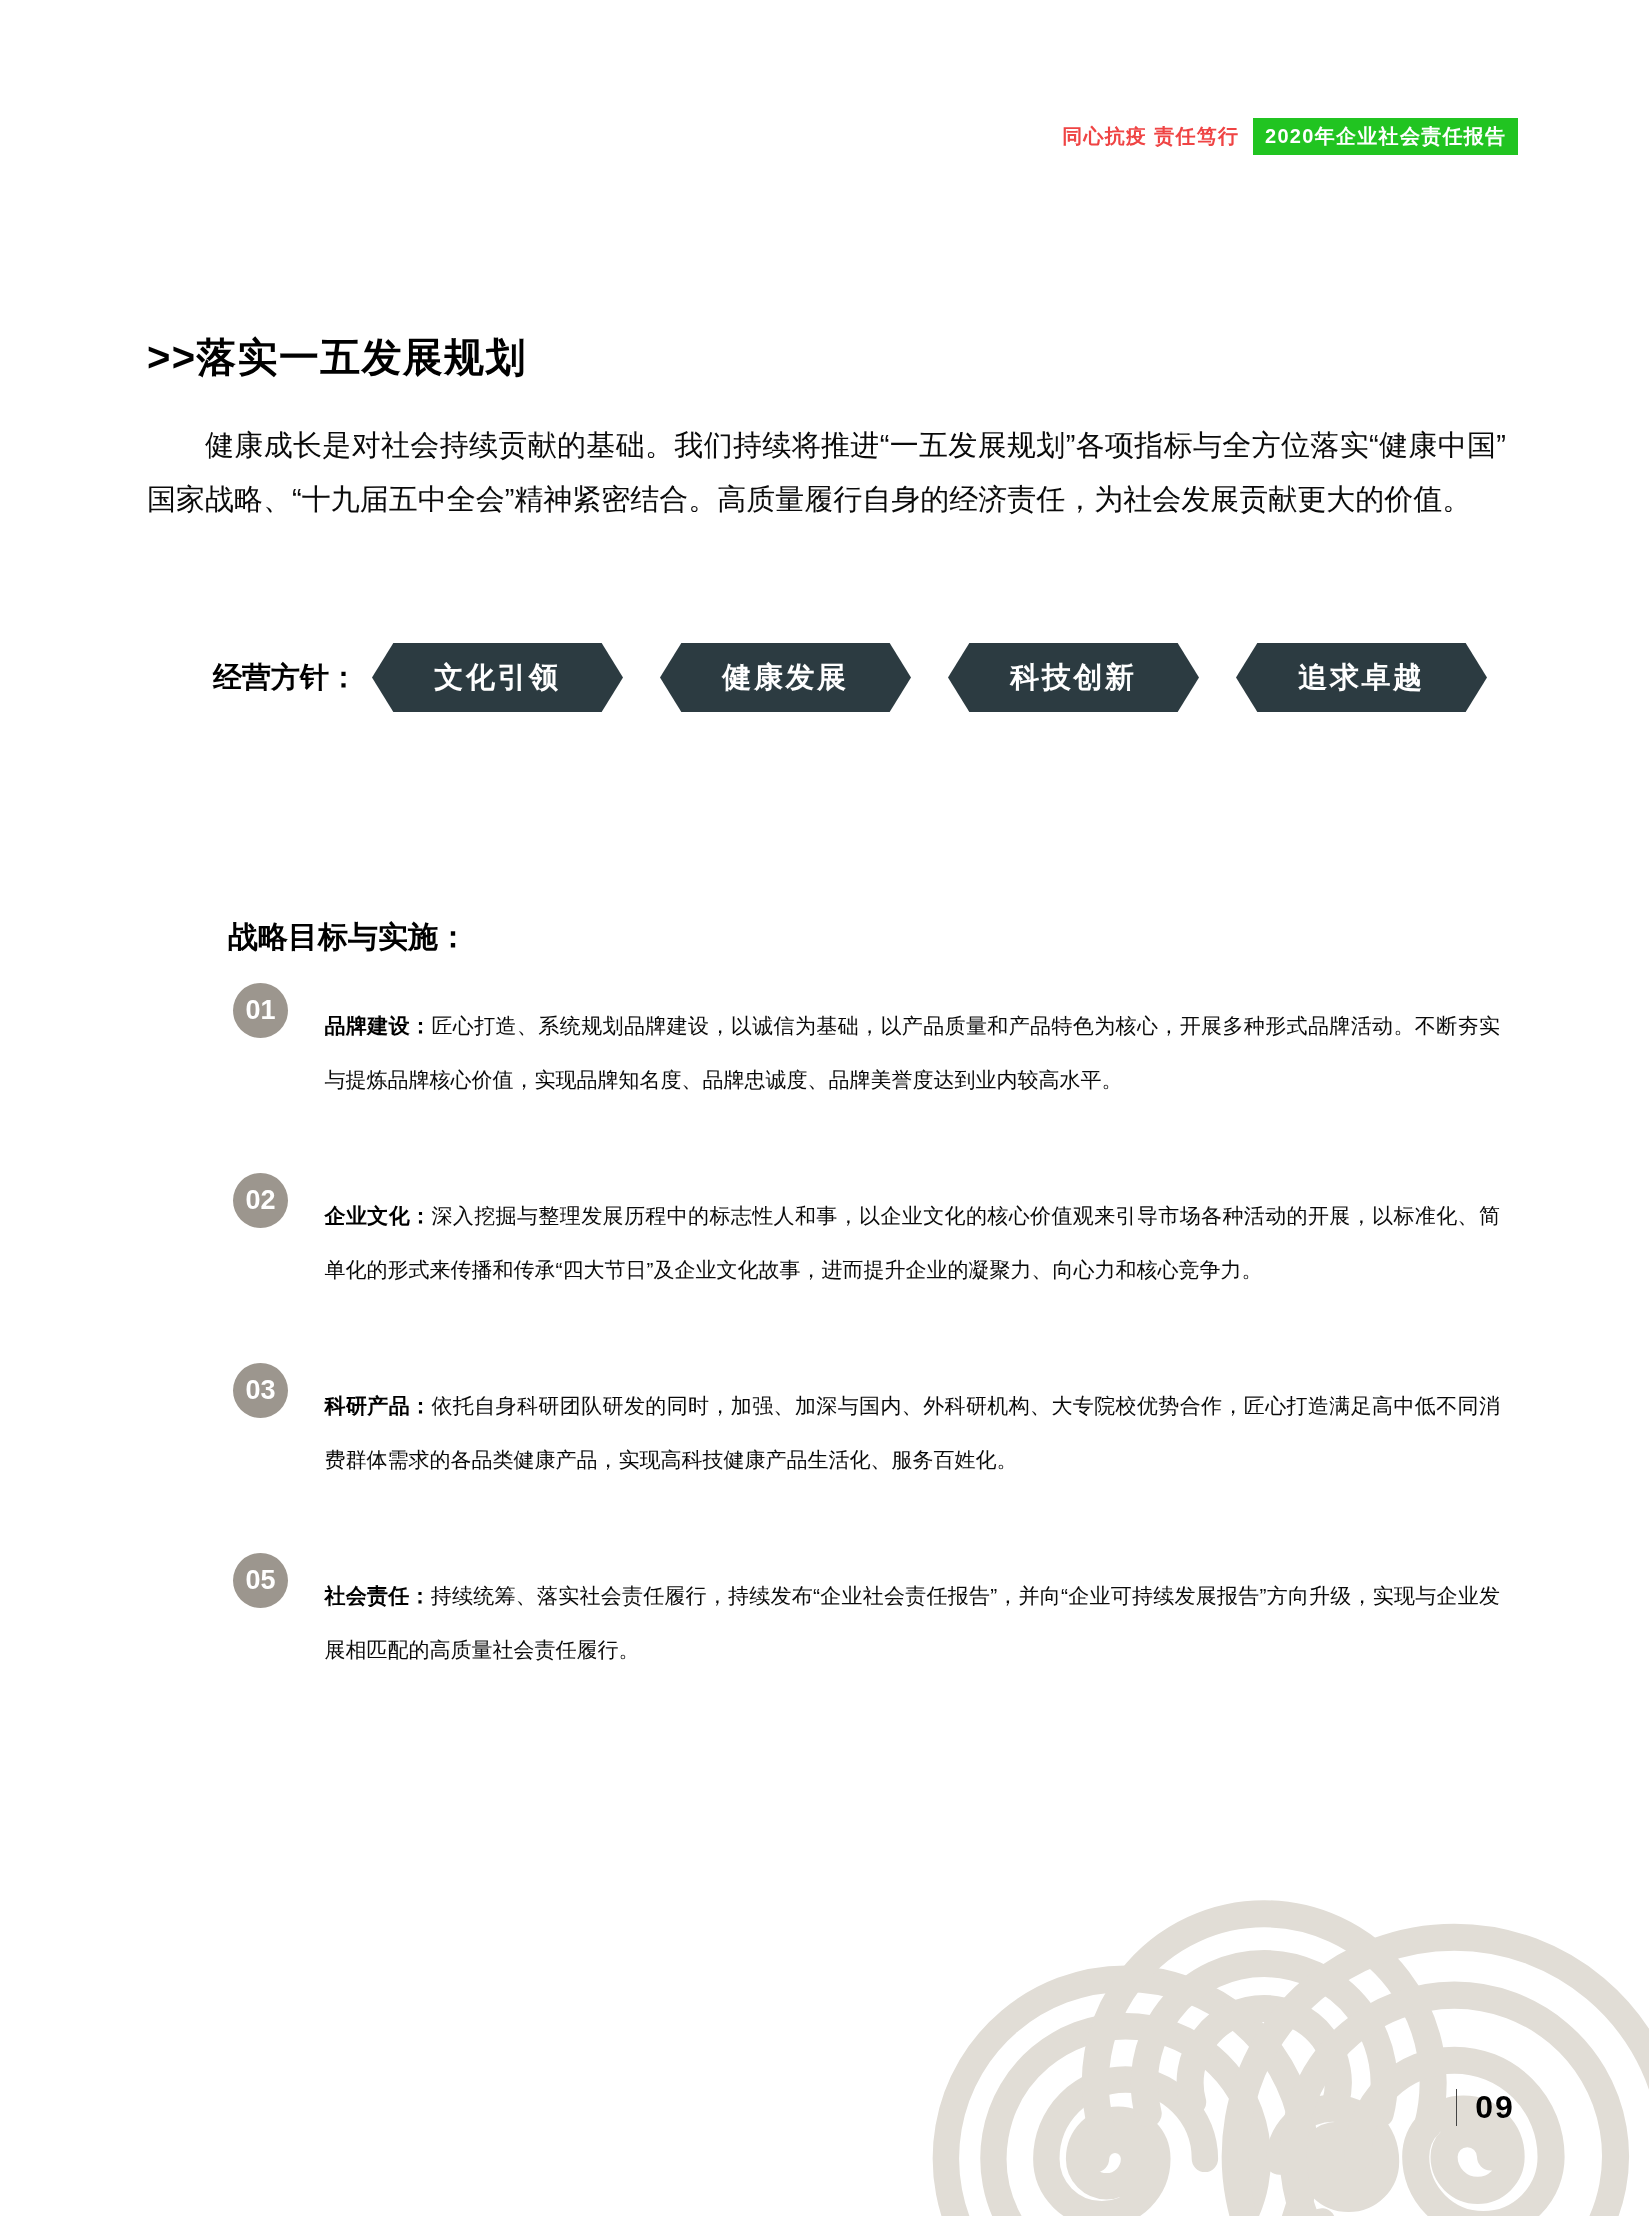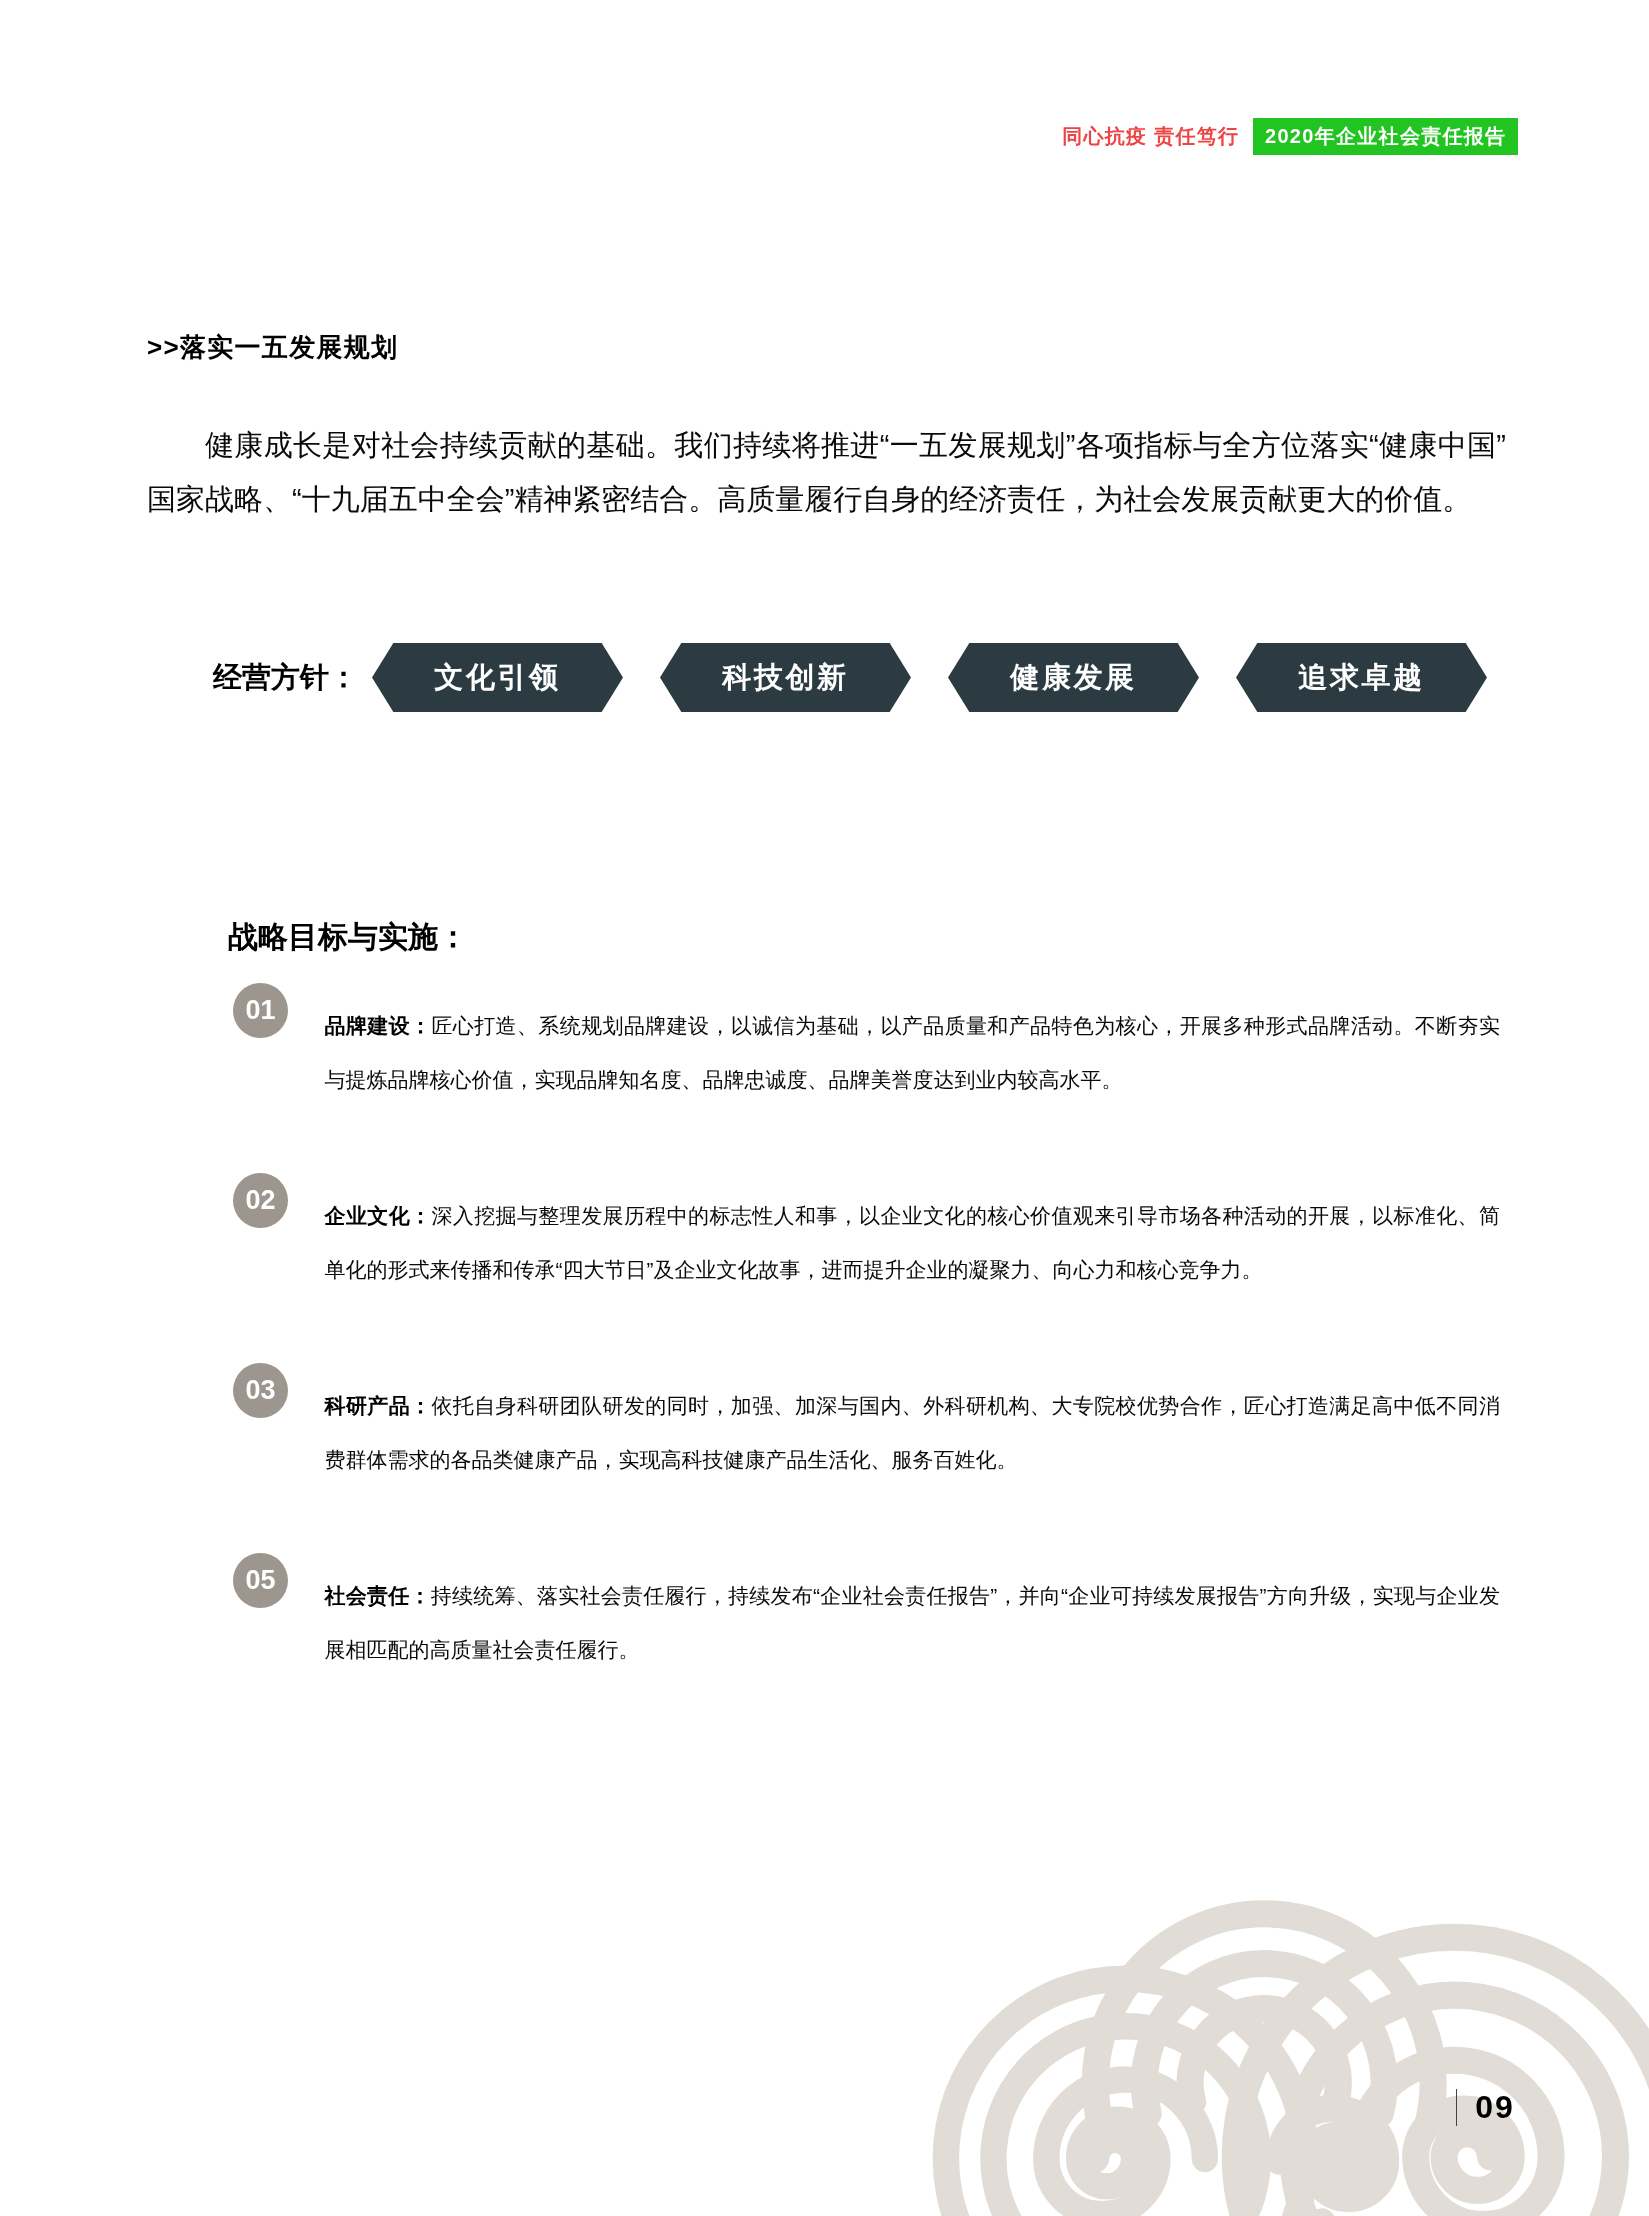--- a/index.html
+++ b/index.html
@@ -40,21 +40,21 @@
     padding: 4.5px 11.6px 5.2px 11.6px;
     white-space: nowrap;
   }
 
   
   .title {
     position: absolute;
     left: 147px;
     top: 330px;
     margin: 0;
-    font-size: 26px;
+    font-size: 40px;
     font-weight: 800;
     letter-spacing: 1.3px;
     color: #000;
     z-index: 1;
   }
   .intro {
     position: absolute;
     left: 147px;
     top: 418px;
     width: 1359px;
@@ -223,24 +223,24 @@
   <h1 class="title">&gt;&gt;落实一五发展规划</h1>
 
   <p class="intro">健康成长是对社会持续贡献的基础。我们持续将推进“一五发展规划”各项指标与全方位落实“健康中国”国家战略、“十九届五中全会”精神紧密结合。高质量履行自身的经济责任，为社会发展贡献更大的价值。</p>
 
   <div class="policy-row">
     <span class="policy-label">经营方针：</span>
     <div class="hex">
       <span class="hex-label">文化引领</span>
     </div>
     <div class="hex">
+      <span class="hex-label">健康发展</span>
+    </div>
+    <div class="hex">
       <span class="hex-label">科技创新</span>
-    </div>
-    <div class="hex">
-      <span class="hex-label">健康发展</span>
     </div>
     <div class="hex">
       <span class="hex-label">追求卓越</span>
     </div>
   </div>
 
   <h2 class="strategy-heading">战略目标与实施：</h2>
 
   <div class="strategy-list">
 

